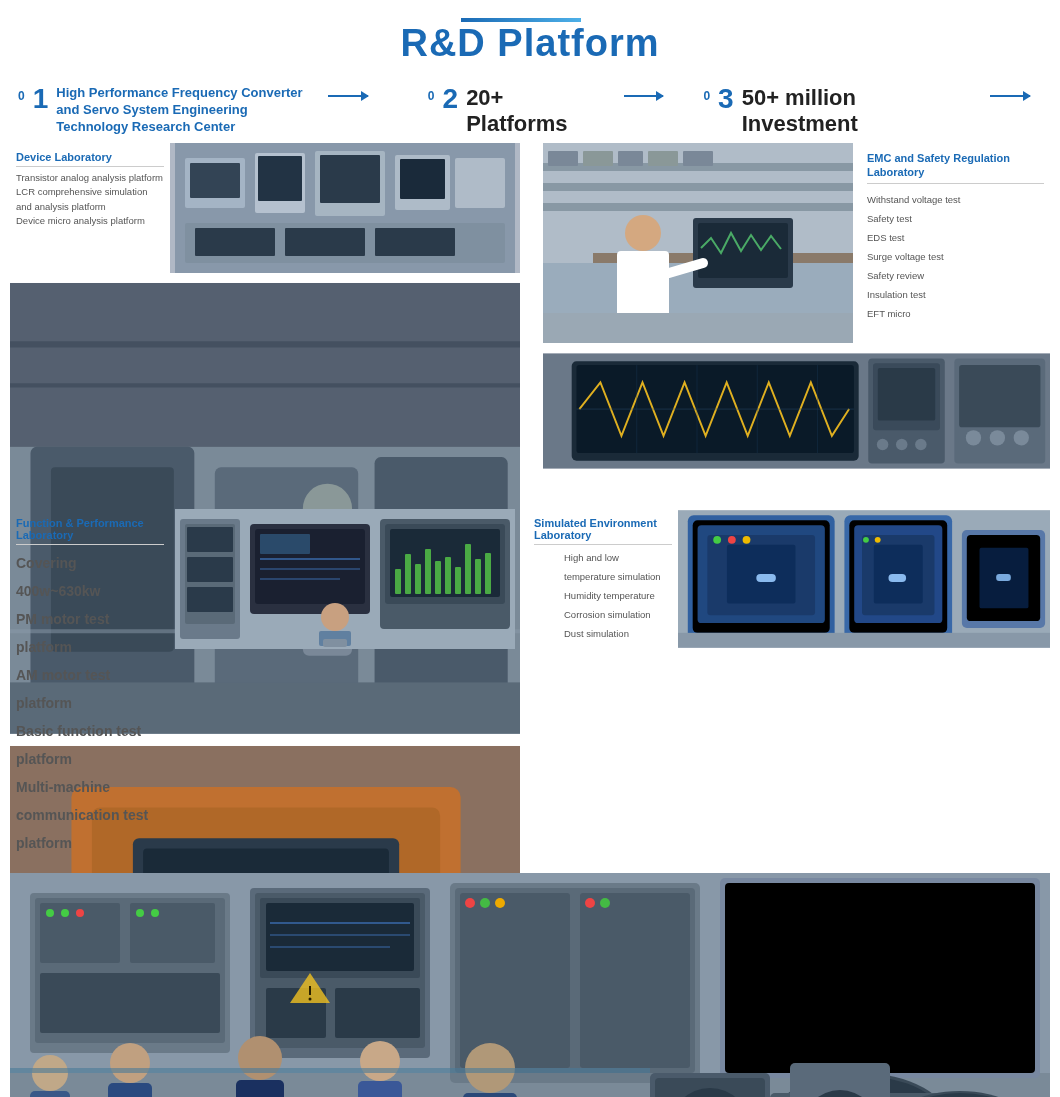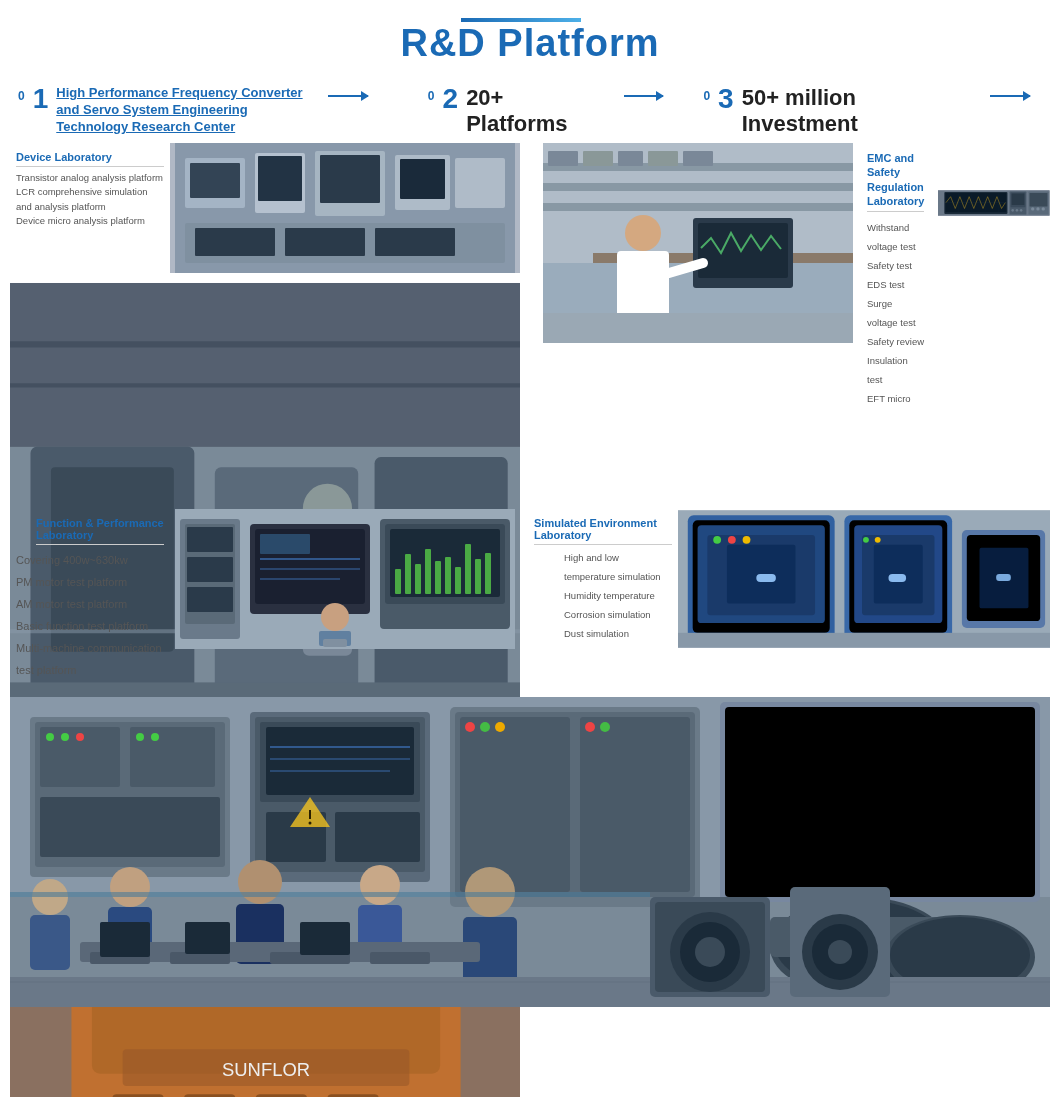--- a/index.html
+++ b/index.html
@@ -51,21 +51,20 @@
       color: #1a6ab5;
       line-height: 1;
       margin-right: 2px;
     }
     .section-text {
       font-size: 13px;
       font-weight: bold;
       color: #1a6ab5;
       line-height: 1.3;
       max-width: 260px;
-      text-decoration: underline;
     }
     .section-arrow {
       display: inline-block;
       width: 40px;
       height: 2px;
       background: #1a6ab5;
       margin-left: 8px;
       margin-top: 10px;
       position: relative;
     }
@@ -145,20 +144,21 @@
       flex-direction: column;
     }
     .device-lab-bottom .img-half {
       flex: 1;
     }
 
     
     .right-panel {
       flex: 1;
       display: flex;
+      flex-direction: column;
       gap: 8px;
     }
     .right-top {
       display: flex;
       gap: 8px;
     }
     .right-top-img {
       width: 310px;
       height: 200px;
       flex-shrink: 0;
@@ -202,26 +202,26 @@
       padding: 8px 6px;
       flex-shrink: 0;
     }
     .func-title {
       font-size: 11px;
       font-weight: bold;
       color: #1a6ab5;
       border-bottom: 1px solid #ccc;
       padding-bottom: 3px;
       margin-bottom: 4px;
-      margin-left: 20px;
     }
     .func-item {
-      font-size: 11px;
+      font-size: 14px;
       color: #555;
       line-height: 2;
+      font-weight: bold;
     }
     .func-img {
       flex: 1;
       height: 140px;
     }
 
     
     .sim-panel {
       flex: 1;
       display: flex;

